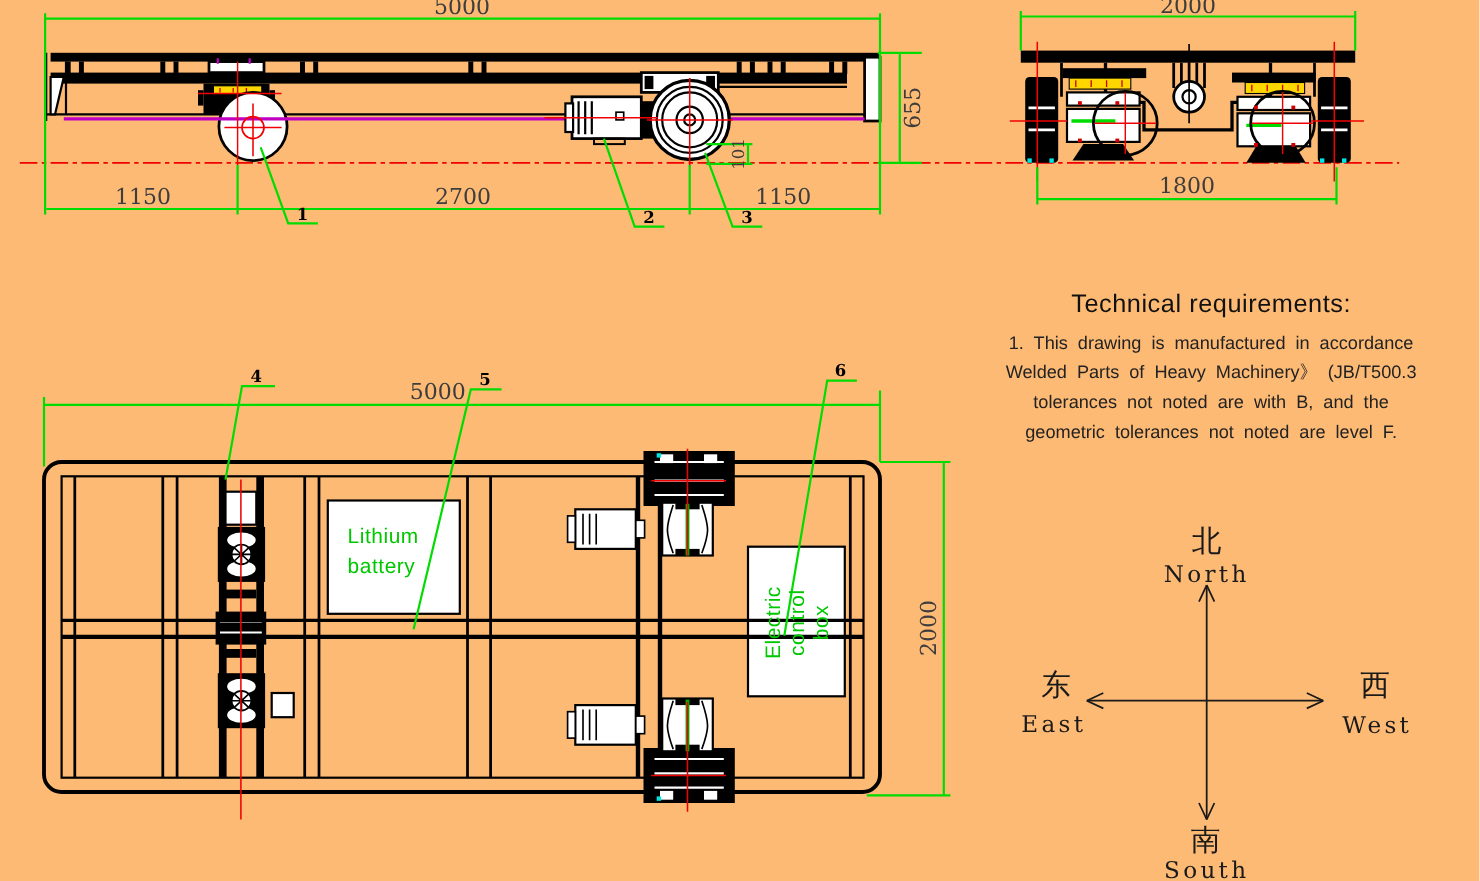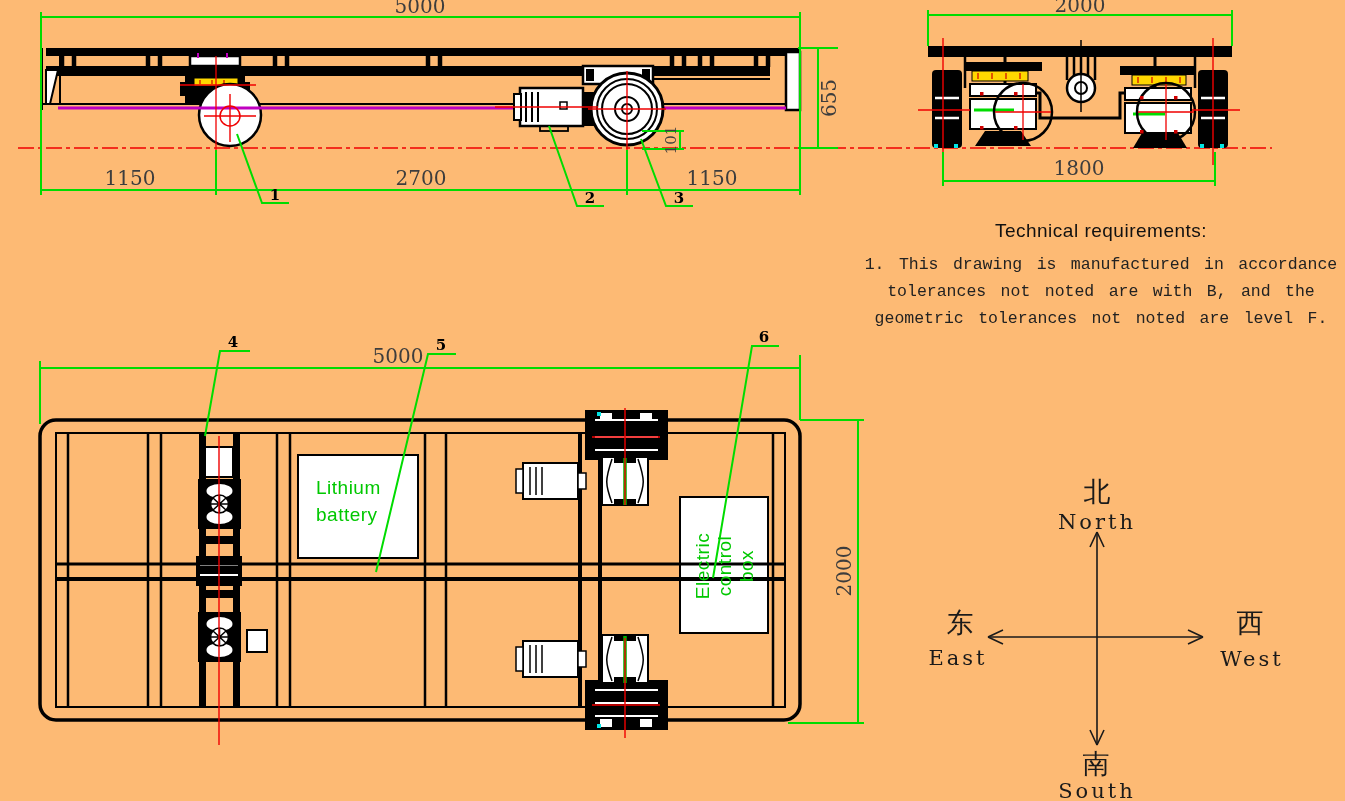--- a/index.html
+++ b/index.html
@@ -6,22 +6,22 @@
   .canvas{position:relative;width:1345px;height:801px;background:#fdba74;overflow:hidden;
           font-family:"Liberation Sans",sans-serif;}
   .canvas svg{position:absolute;left:0;top:0;}
   .dim-text{font-family:"DejaVu Serif",serif;font-size:20px;fill:#3d3d3d;}
   .dim-text-small{font-family:"DejaVu Serif",serif;font-size:15px;fill:#3d3d3d;}
   .callout-text{font-family:"DejaVu Serif",serif;font-size:15px;font-weight:bold;fill:#000;}
   .green-label{font-family:"Liberation Sans",sans-serif;font-size:19px;fill:#00c800;letter-spacing:0.5px;}
   .cjk-text{font-family:"DejaVu Sans",sans-serif;font-size:27px;fill:#1a1a1a;}
   .compass-en{font-family:"DejaVu Serif",serif;font-size:21px;fill:#1a1a1a;letter-spacing:3px;}
   .tech-block{position:absolute;left:862px;top:220px;width:478px;text-align:center;color:#222;}
-  .tech-title{font-size:19px;color:#111;margin-bottom:9px;letter-spacing:0.5px;}
-  .tech-line{font-size:16.5px;line-height:27px;word-spacing:4.5px;white-space:nowrap;font-family:Liberation Mono, monospace;}
+  .tech-title{font-size:23px;color:#111;margin-bottom:9px;letter-spacing:0.5px;margin-top:43px;}
+  .tech-line{font-size:16.5px;line-height:27px;word-spacing:4.5px;white-space:nowrap;}
 </style>
 </head>
 <body>
 
 <div class="canvas">
 
 <svg width="1345" height="801" viewBox="0 0 1345 801">
 
   <path d="M18 148 H1272" stroke="#f00000" stroke-width="1.6" stroke-dasharray="16 4 4 4" fill="none"></path>
 
@@ -268,17 +268,18 @@
     <text class="cjk-text" x="1250" y="632" text-anchor="middle">西</text>
     <text class="compass-en" x="1252" y="666" text-anchor="middle">West</text>
     <text class="cjk-text" x="1096" y="773" text-anchor="middle">南</text>
     <text class="compass-en" x="1097" y="798" text-anchor="middle">South</text>
   </g>
 </svg>
 
 <div class="tech-block">
   <div class="tech-title">Technical requirements:</div>
   <div class="tech-line">1. This drawing is manufactured in accordance</div>
+  <div class="tech-line">Welded Parts of Heavy Machinery》 (JB/T500.3</div>
   <div class="tech-line">tolerances not noted are with B, and the</div>
   <div class="tech-line">geometric tolerances not noted are level F.</div>
 </div>
 
 </div>
 
 </body></html>

